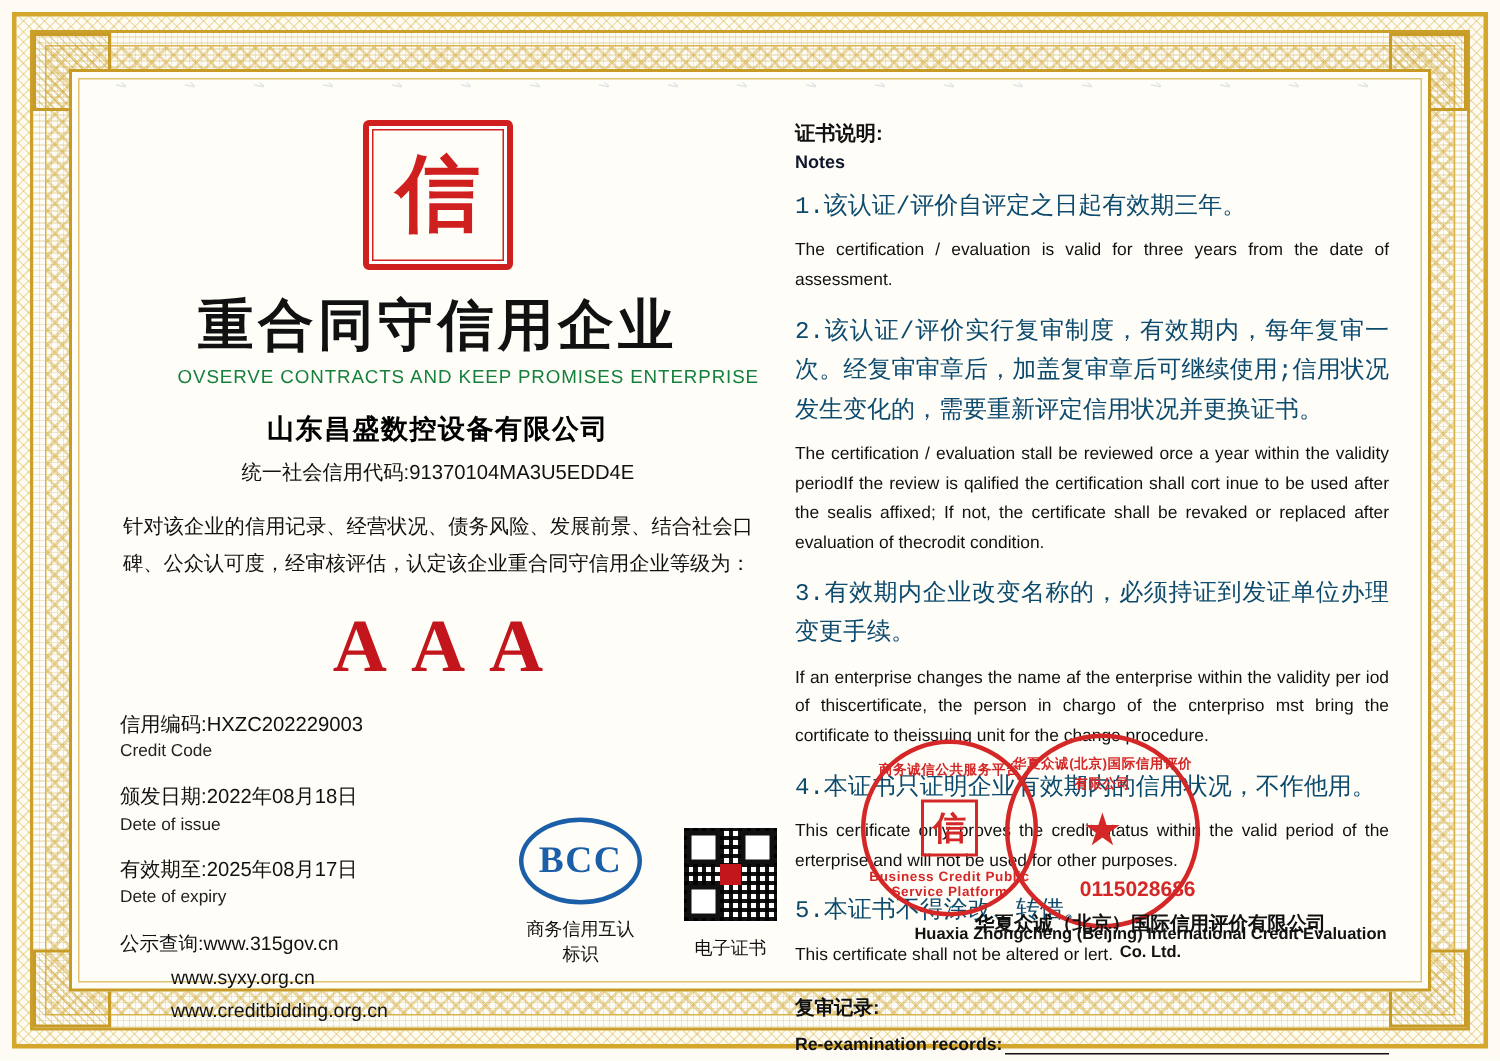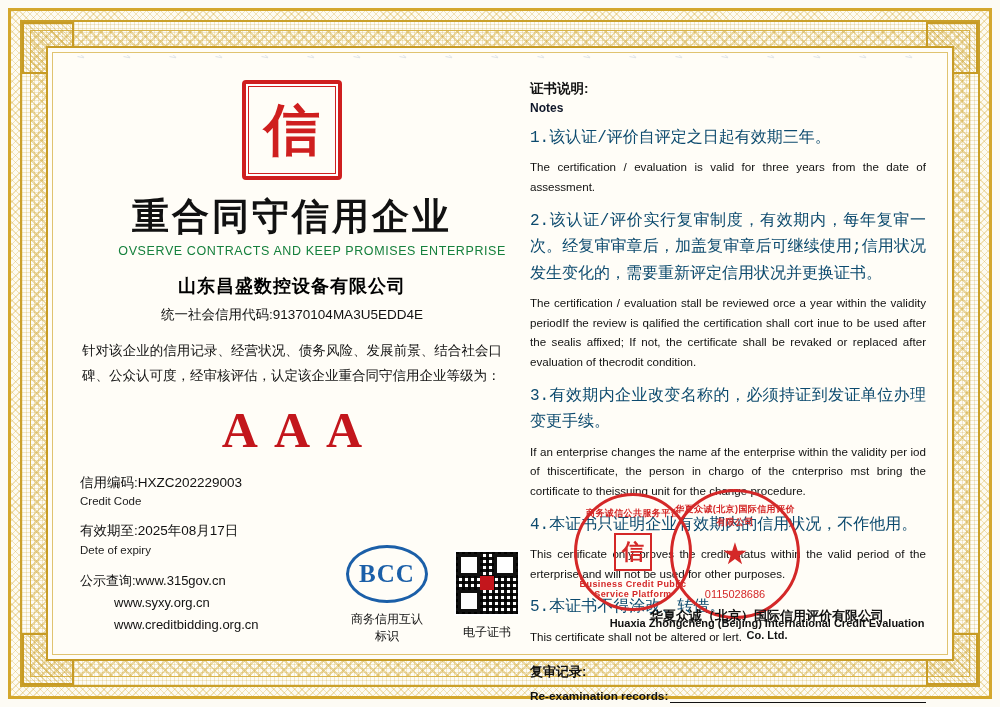--- a/index.html
+++ b/index.html
@@ -361,23 +361,23 @@
     font-size: 9px;
     font-weight: bold;
     letter-spacing: 0.4px;
   }
   .stamp-arc.top { top: 11px; }
   .stamp-arc.bottom { bottom: 9px; }
   .stamp-num {
     position: absolute;
     left: 0; right: 0;
     bottom: 16px;
-    text-align: center;
-    font-size: 11px;
-    font-weight: normal;
+    text-align: right;
+    font-size: 14px;
+    font-weight: bold;
     color: #d42828;
   }
   .issuer-cn {
     position: absolute;
     right: 12px;
     bottom: 26px;
     width: 330px;
     text-align: center;
     font-size: 13px;
     font-weight: bold;
@@ -448,20 +448,24 @@
 
       <div class="body-text">针对该企业的信用记录、经营状况、债务风险、发展前景、结合社会口碑、公众认可度，经审核评估，认定该企业重合同守信用企业等级为：</div>
 
       <div class="grade">AAA</div>
 
       <div class="field">
         <div class="cn">信用编码:HXZC202229003</div>
         <div class="en">Credit Code</div>
       </div>
 
+      <div class="field">
+        <div class="cn">颁发日期:2022年08月18日</div>
+        <div class="en">Dete of issue</div>
+      </div>
 
       <div class="field">
         <div class="cn">有效期至:2025年08月17日</div>
         <div class="en">Dete of expiry</div>
       </div>
 
       <div class="links">
         <div>公示查询:www.315gov.cn</div>
         <div class="indent">www.syxy.org.cn</div>
         <div class="indent">www.creditbidding.org.cn</div>

